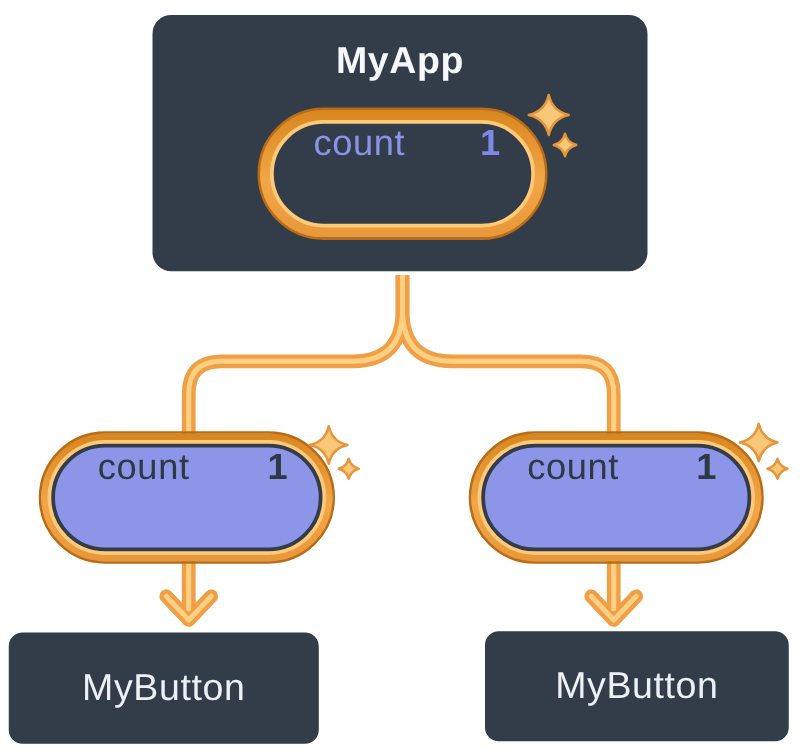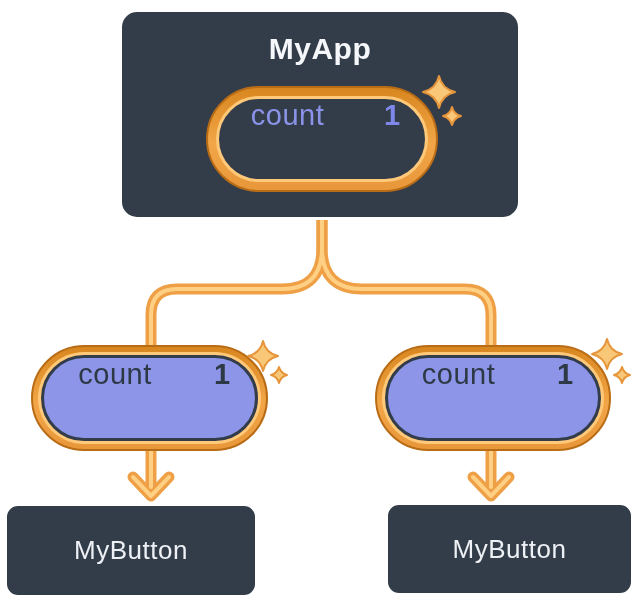--- a/index.html
+++ b/index.html
@@ -14,21 +14,21 @@
     position:absolute;background:#333D4A;border:3px solid #ffffff;
     box-sizing:border-box;z-index:2;
   }
   .node-root{left:119px;top:9px;width:402px;height:211px;border-radius:18px;}
   .node-title{
     width:100%;text-align:center;color:#F5F7FA;font-size:30px;font-weight:600;
     letter-spacing:0.5px;margin-top:20px;
   }
   .node-child{
     border-radius:14px;display:flex;align-items:center;justify-content:center;
-    color:#EDF0F4;font-size:26px;font-weight:500;letter-spacing:0.5px;
+    color:#EDF0F4;font-size:30px;font-weight:500;letter-spacing:0.5px;
   }
   .node-child.left{left:4px;top:503px;width:254px;height:95px;}
   .node-child.right{left:385px;top:502px;width:249px;height:94px;}
 
   
   .pill-outer{
     position:absolute;z-index:3;border-radius:999px;box-sizing:border-box;
     border:2px solid #B96C16;
     background:linear-gradient(180deg,#D8861F 0%,#F2A647 55%,#E8973A 100%);
     padding:8px;

